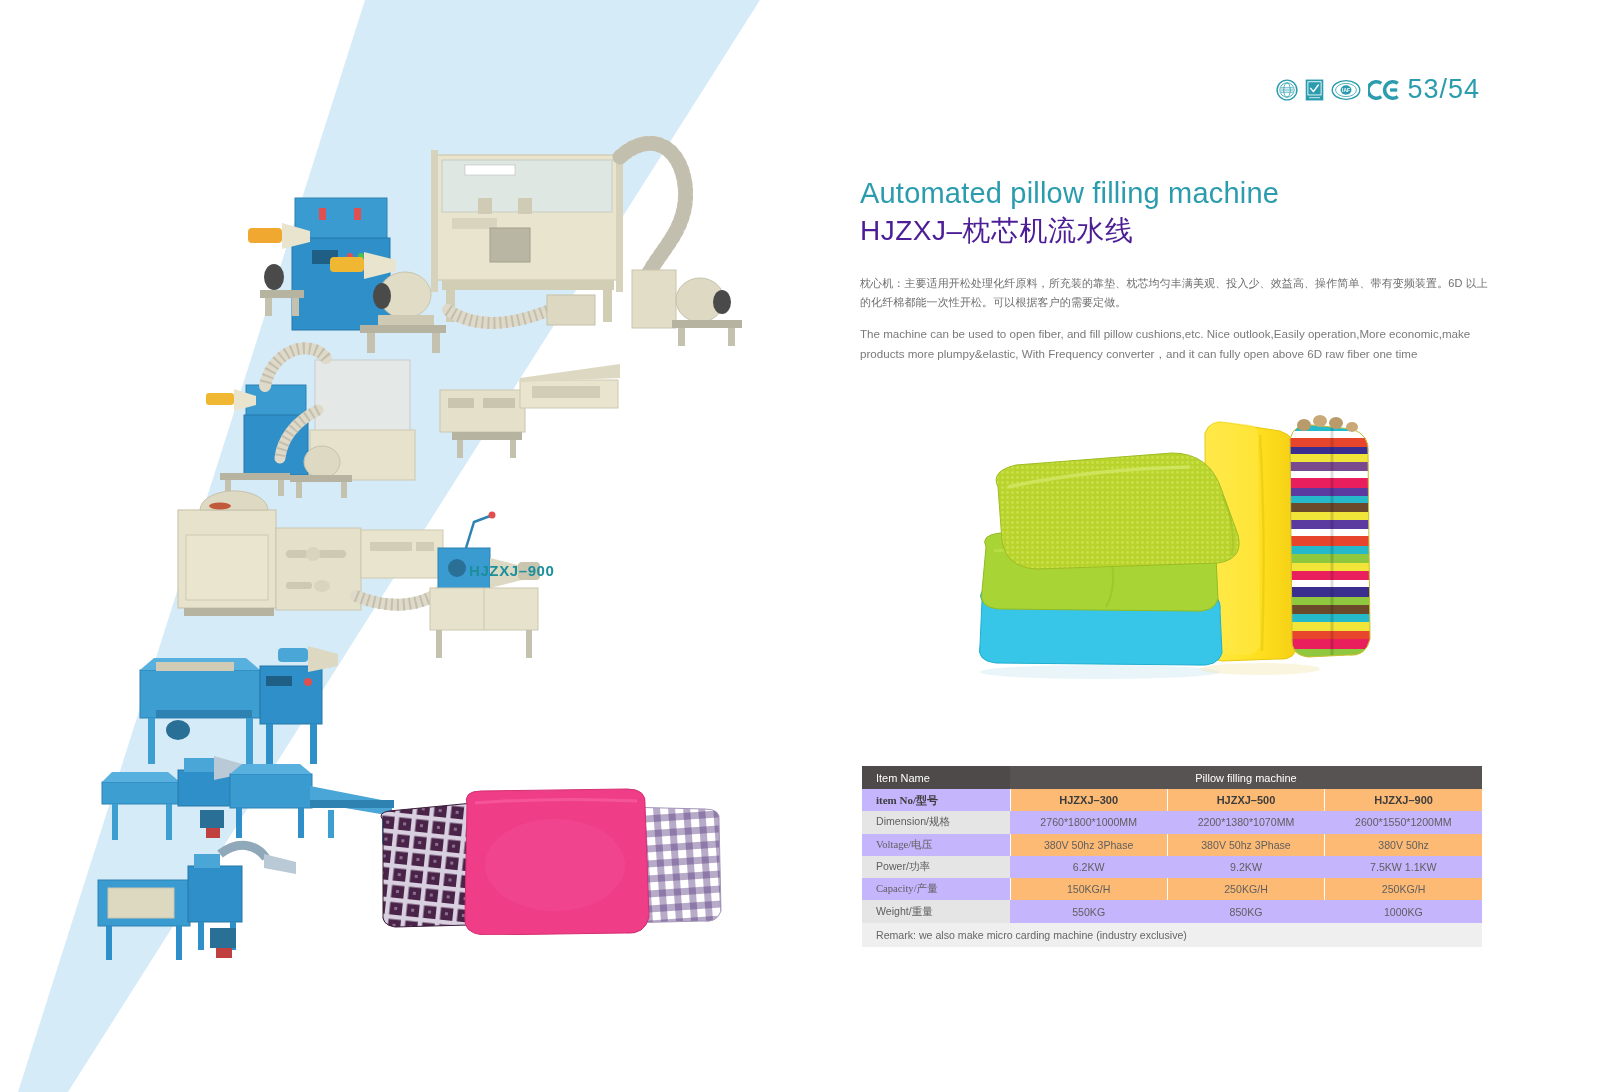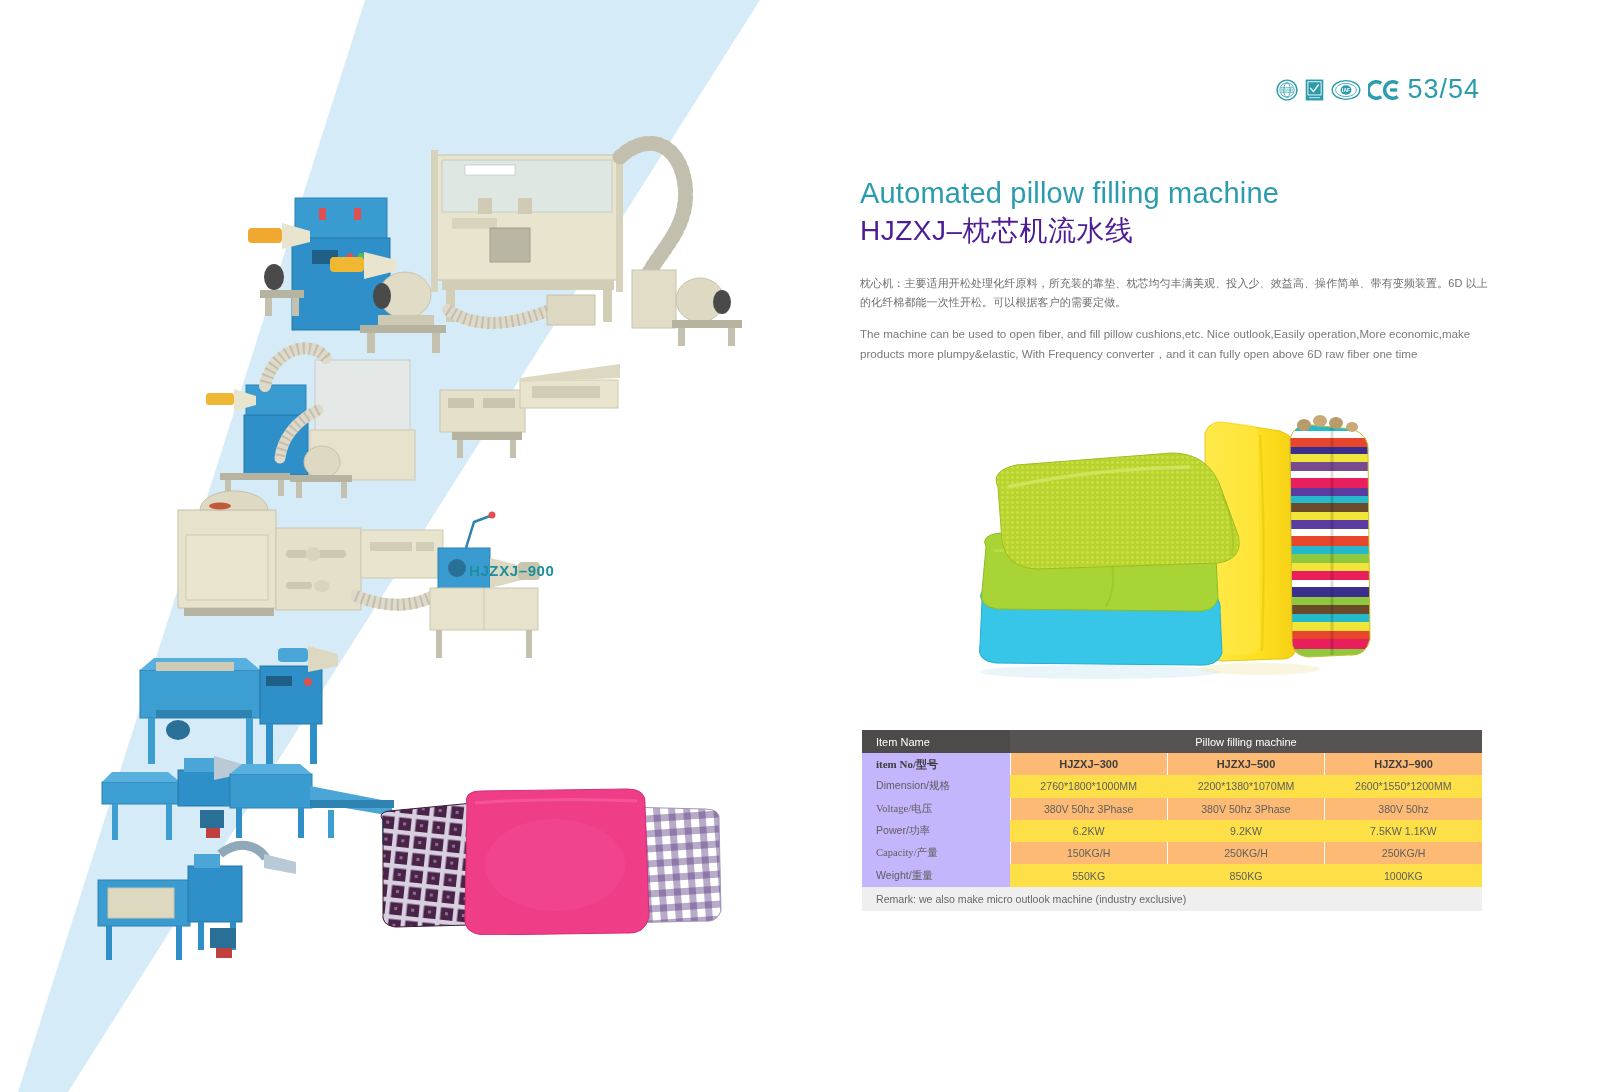--- a/index.html
+++ b/index.html
@@ -26,29 +26,29 @@
   
   .photo-right { position:absolute; left:960px; top:395px; width:420px; height:285px; }
 
   
   .photo-left { position:absolute; left:365px; top:775px; width:365px; height:160px; }
 
   
   .machine-label { position:absolute; left:469px; top:562px; color:#1b8f9c; font-size:15px; font-weight:bold; letter-spacing:.6px; }
 
   
-  .spec-table { position:absolute; left:862px; top:730px; width:620px; border-collapse:collapse; }
+  .spec-table { position:absolute; left:862px; top:766px; width:620px; border-collapse:collapse; }
   .spec-table td { font-size:10.6px; padding:0; height:22.3px; color:#5f5f5f; text-align:center; vertical-align:middle; }
   .spec-table td.lbl { text-align:left; padding-left:14px; width:148px; }
   .hdr td { background:#575353; color:#ffffff; height:23px; font-size:11px; }
   .hdr td.lbl { background:#4e4a4a; }
   .r-alt td { background:#fdba74; }
   .r-alt td.lbl { background:#c4b5fd;font-family:Liberation Serif, serif; }
-  .r-plain td { background:#fde047; }
-  .r-plain td.lbl { background:#c4b5fd; }
+  .r-plain td { background:#c4b5fd; }
+  .r-plain td.lbl { background:#e5e5e5; }
   .model td { font-weight:bold; color:#3d3d3d; font-size:11px; }
   .remark td { background:#efefef; text-align:left; padding-left:14px; height:24px; color:#666; font-size:10.6px; }
   .sep { border-left:1px solid #ffffff; }
 </style>
 </head>
 <body>
 
 <div class="band-wrap">
   <svg class="band" viewBox="0 0 1600 1092" preserveAspectRatio="none">
     <polygon points="365,0 760,0 68,1092 18,1092" fill="#d6ebf8"></polygon>
@@ -414,16 +414,16 @@
     </tr>
 
     <tr class="r-plain">
       <td class="lbl">Weight/重量</td>
       <td>550KG</td>
       <td>850KG</td>
       <td>1000KG</td>
     </tr>
 
     <tr class="remark">
-      <td colspan="4">Remark: we also make micro outlook machine (industry exclusive)</td>
+      <td colspan="4">Remark: we also make micro carding machine (industry exclusive)</td>
     </tr>
   </tbody>
 </table>
 
 </body></html>

